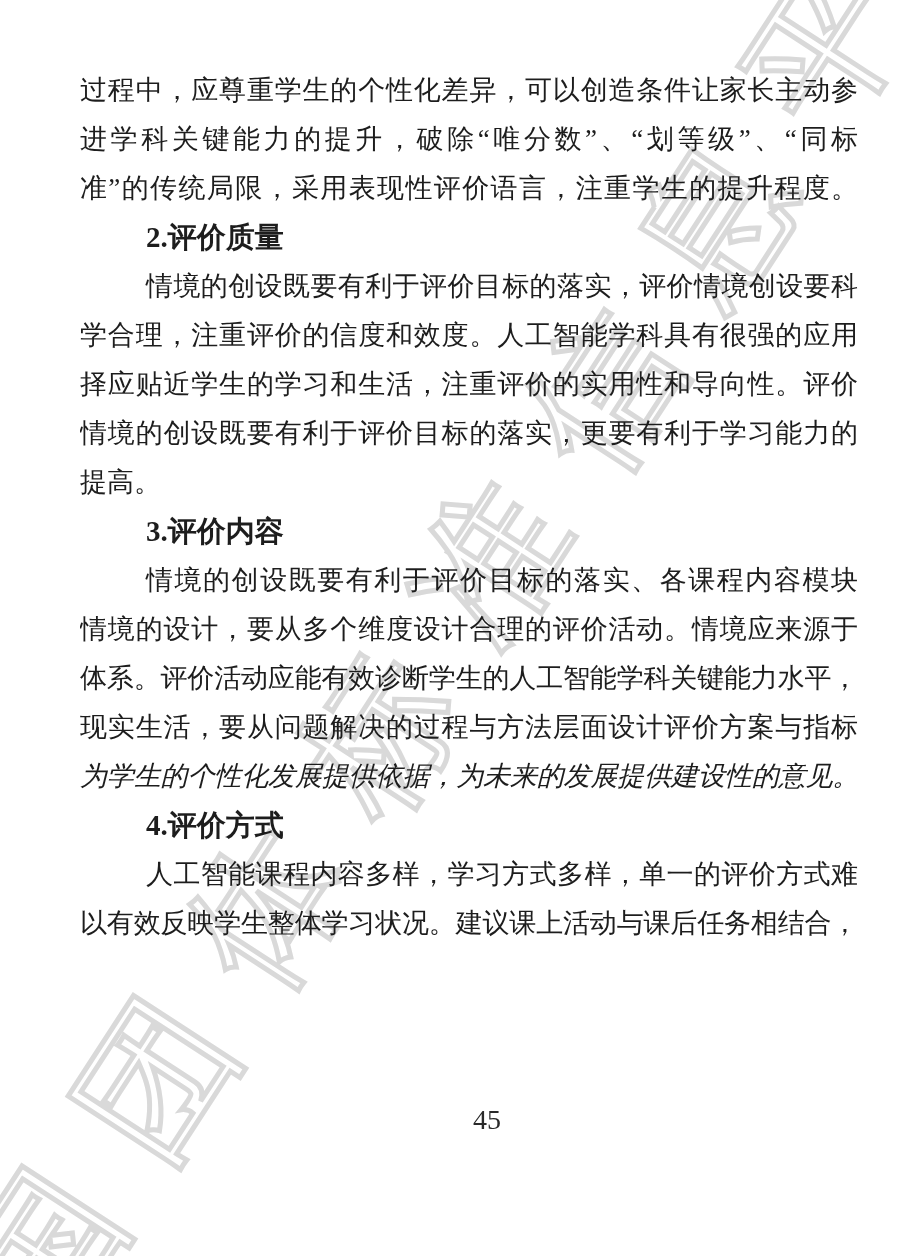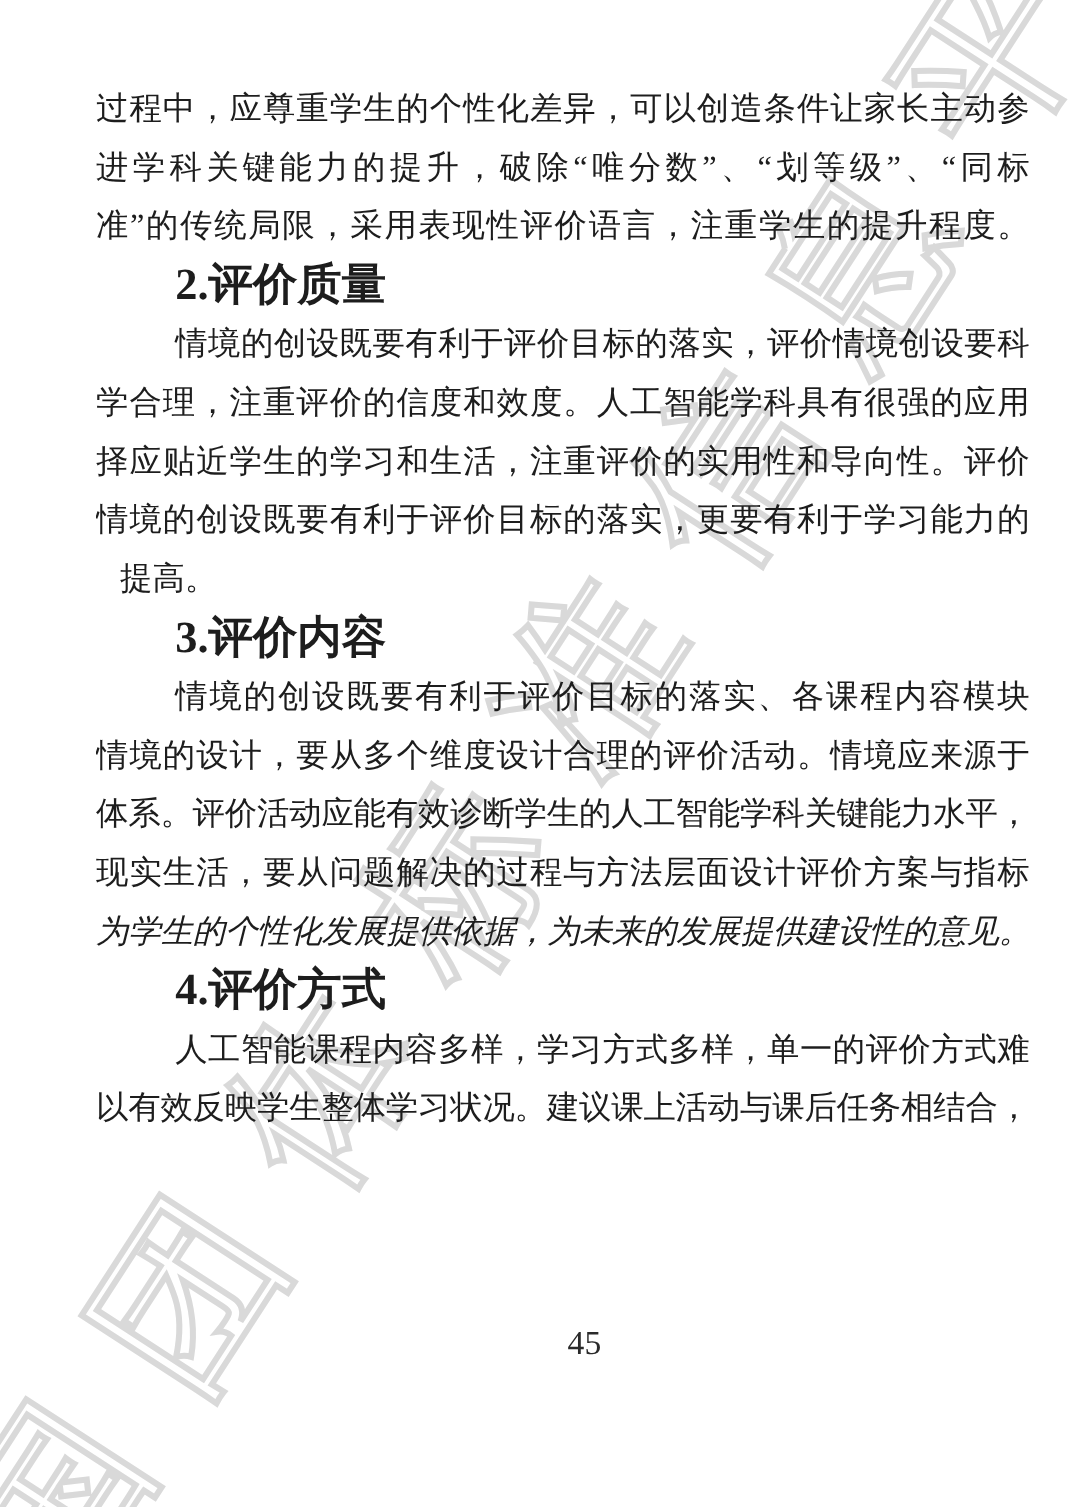--- a/index.html
+++ b/index.html
@@ -41,28 +41,28 @@
   
   .ln {
     height: 49px;
     text-align: justify;
     text-align-last: justify;
     text-justify: inter-character;
     line-break: strict;
     overflow: hidden;
   }
   .ind { padding-left: 66px; }          
-  .end { text-align-last: left; margin-left: 20px; }       
+  .end { text-align-last: left; }       
   .s1  { letter-spacing: -0.35px; }     
   .s2  { letter-spacing: -1.3px; font-style: italic; }      
   .hd  {
     height: 49px;
     padding-left: 66px;
     font-weight: 700;
-    font-size: 37px;
+    font-size: 29px;
     text-align: left;
     line-height: 49px;
   }
   .pagenum {
     position: absolute;
     left: 487px; top: 1104px;
     transform: translateX(-50%);
     z-index: 1;
     font-size: 28px;
     color: #2a2a2a;

